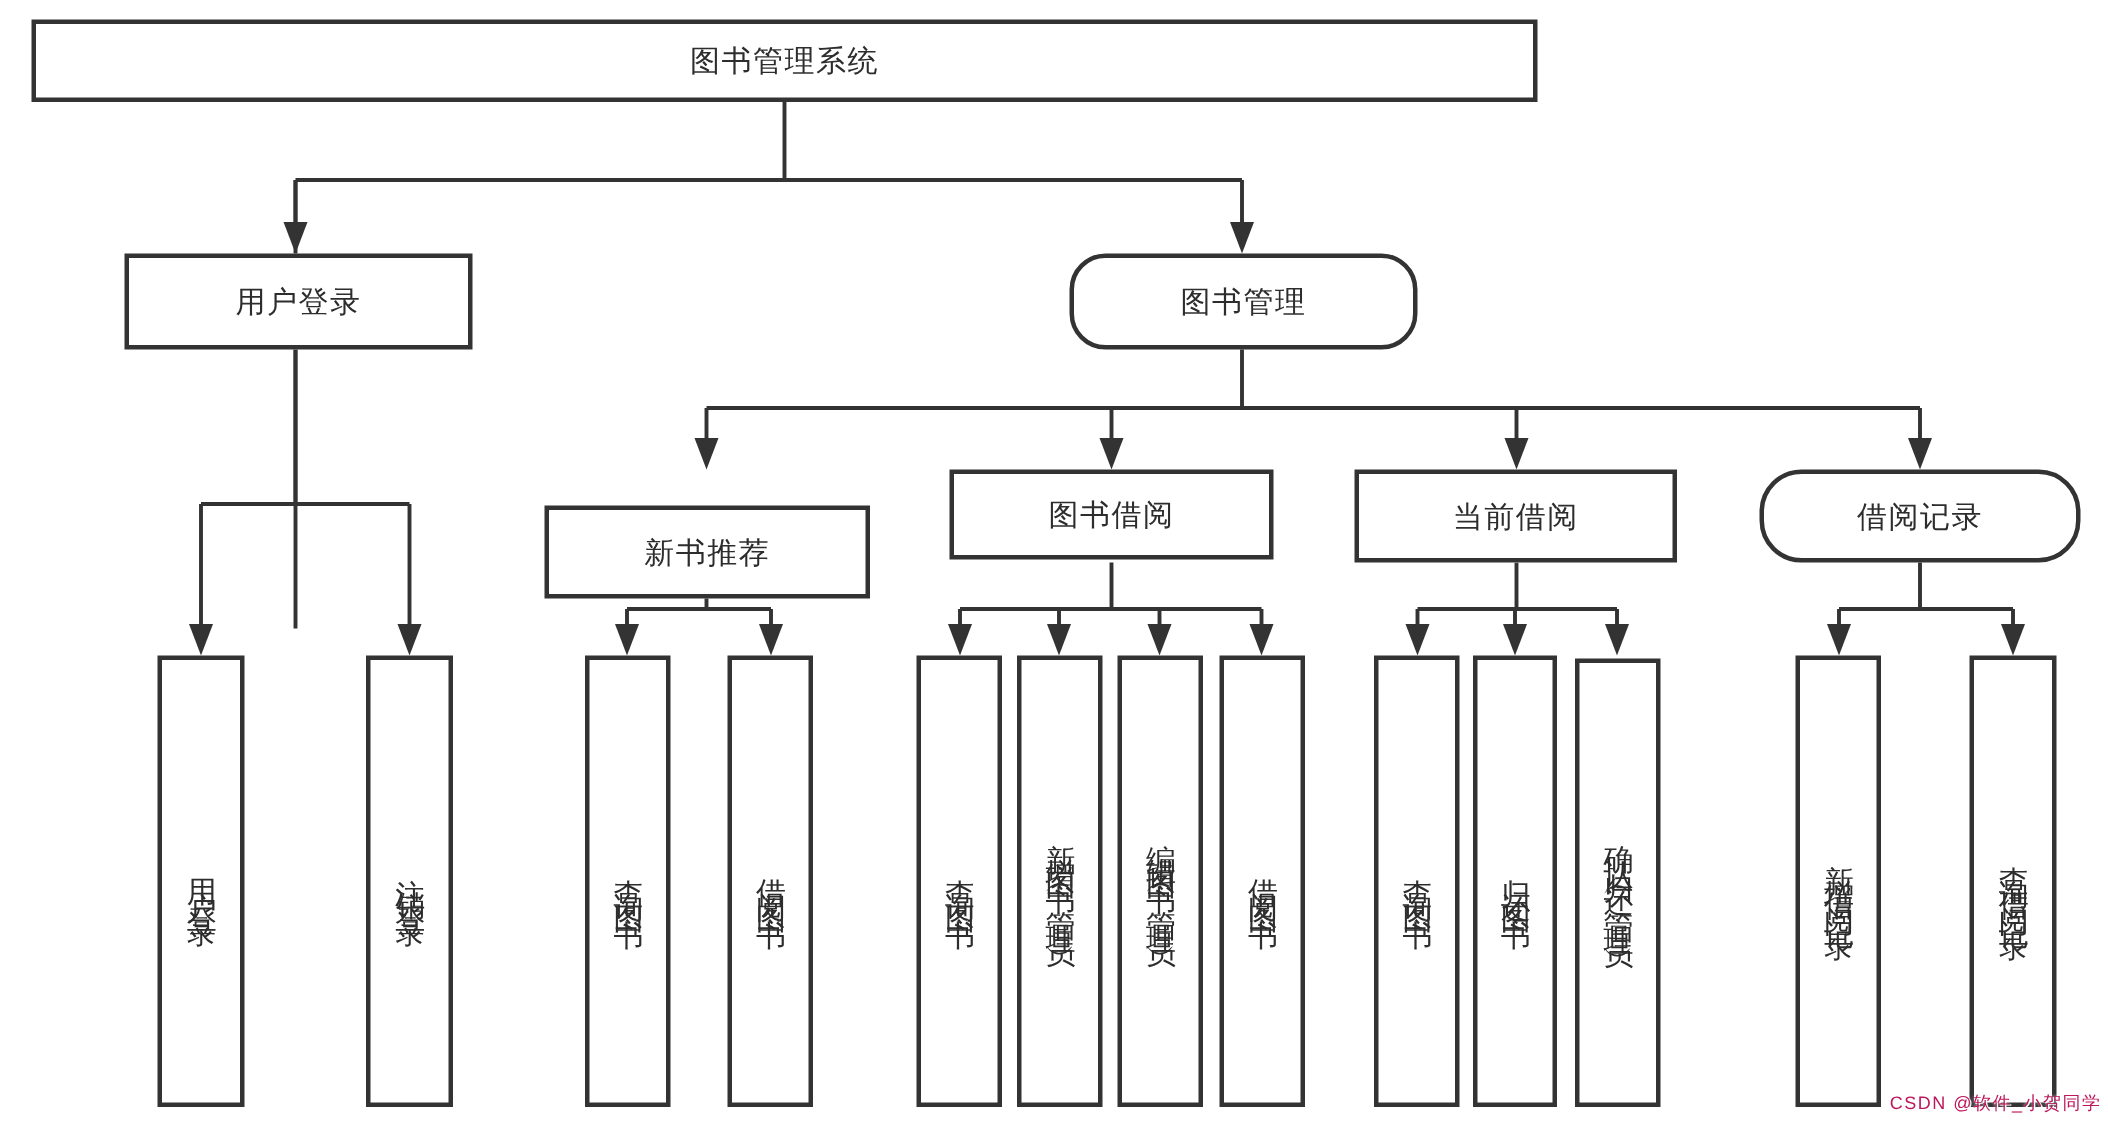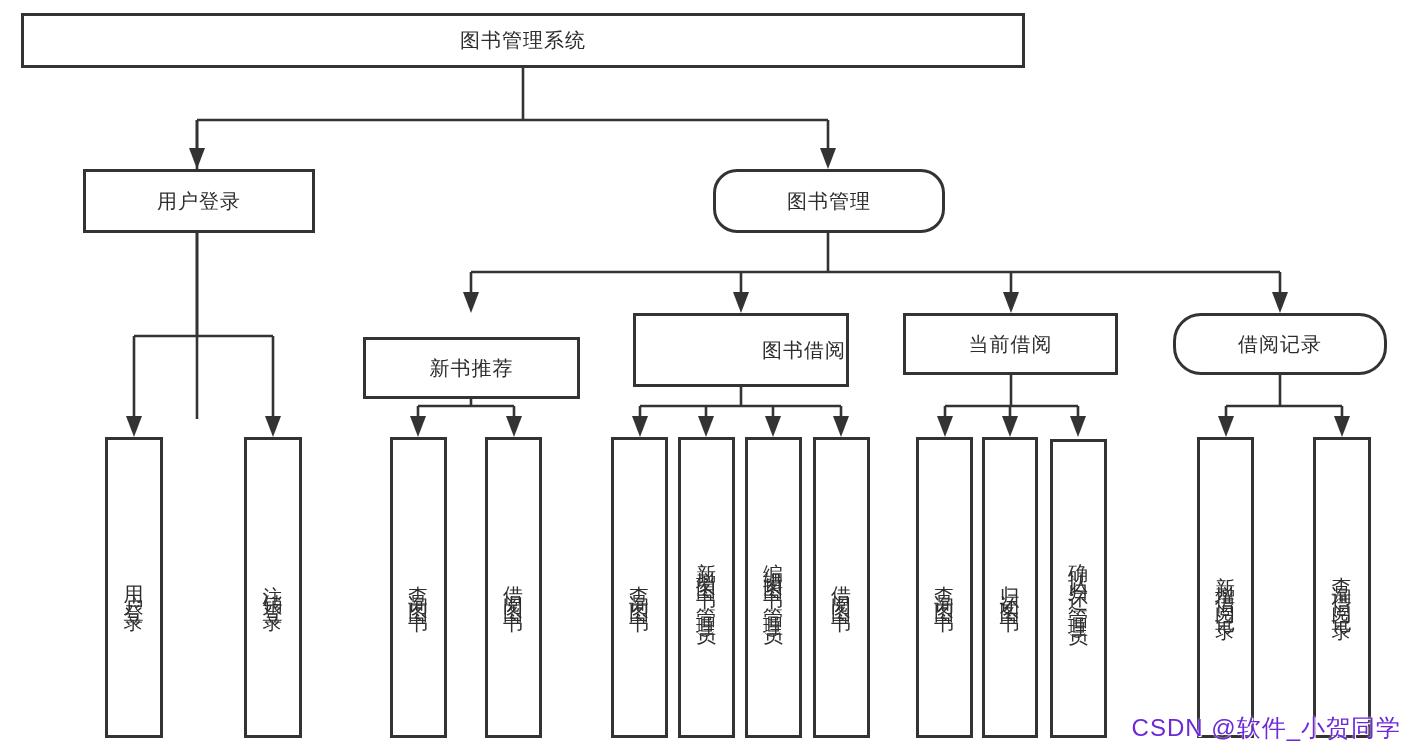--- a/index.html
+++ b/index.html
@@ -48,22 +48,22 @@
   svg.wires {
     position: absolute;
     left: 0; top: 0;
     width: 1405px; height: 747px;
     z-index: 1;
   }
   .watermark {
     position: absolute;
     right: 4px;
     bottom: 3px;
-    font-size: 24px;
-    color: #6d28d9;
+    font-size: 12px;
+    color: #be185d;
     text-shadow: 0 0 2px #ffffff, 1px 1px 0 #ffffff;
     letter-spacing: 1px;
     z-index: 5;
     pointer-events: none;
   }
 </style>
 </head>
 <body>
 
 <div class="canvas">
@@ -124,21 +124,21 @@
   <div class="node" style="left:83px; top:169px; width:232px; height:64px;">
     <span>用户登录</span>
   </div>
   <div class="node" style="left:713px; top:169px; width:232px; height:64px;border-radius:24px;">
     <span>图书管理</span>
   </div>
 
   <div class="node" style="left:363px; top:313px; width:217px; height:62px;margin-top:24px;">
     <span>新书推荐</span>
   </div>
-  <div class="node" style="left:633px; top:313px; width:216px; height:74px;justify-content:flex-end;">
+  <div class="node" style="left:633px; top:313px; width:216px; height:60px;">
     <span>图书借阅</span>
   </div>
   <div class="node" style="left:903px; top:313px; width:215px; height:62px;">
     <span>当前借阅</span>
   </div>
   <div class="node" style="left:1173px; top:313px; width:214px; height:62px;border-radius:28px;">
     <span>借阅记录</span>
   </div>
 
   <div class="vnode" style="left:105px; top:437px; width:58px; height:301px;">

